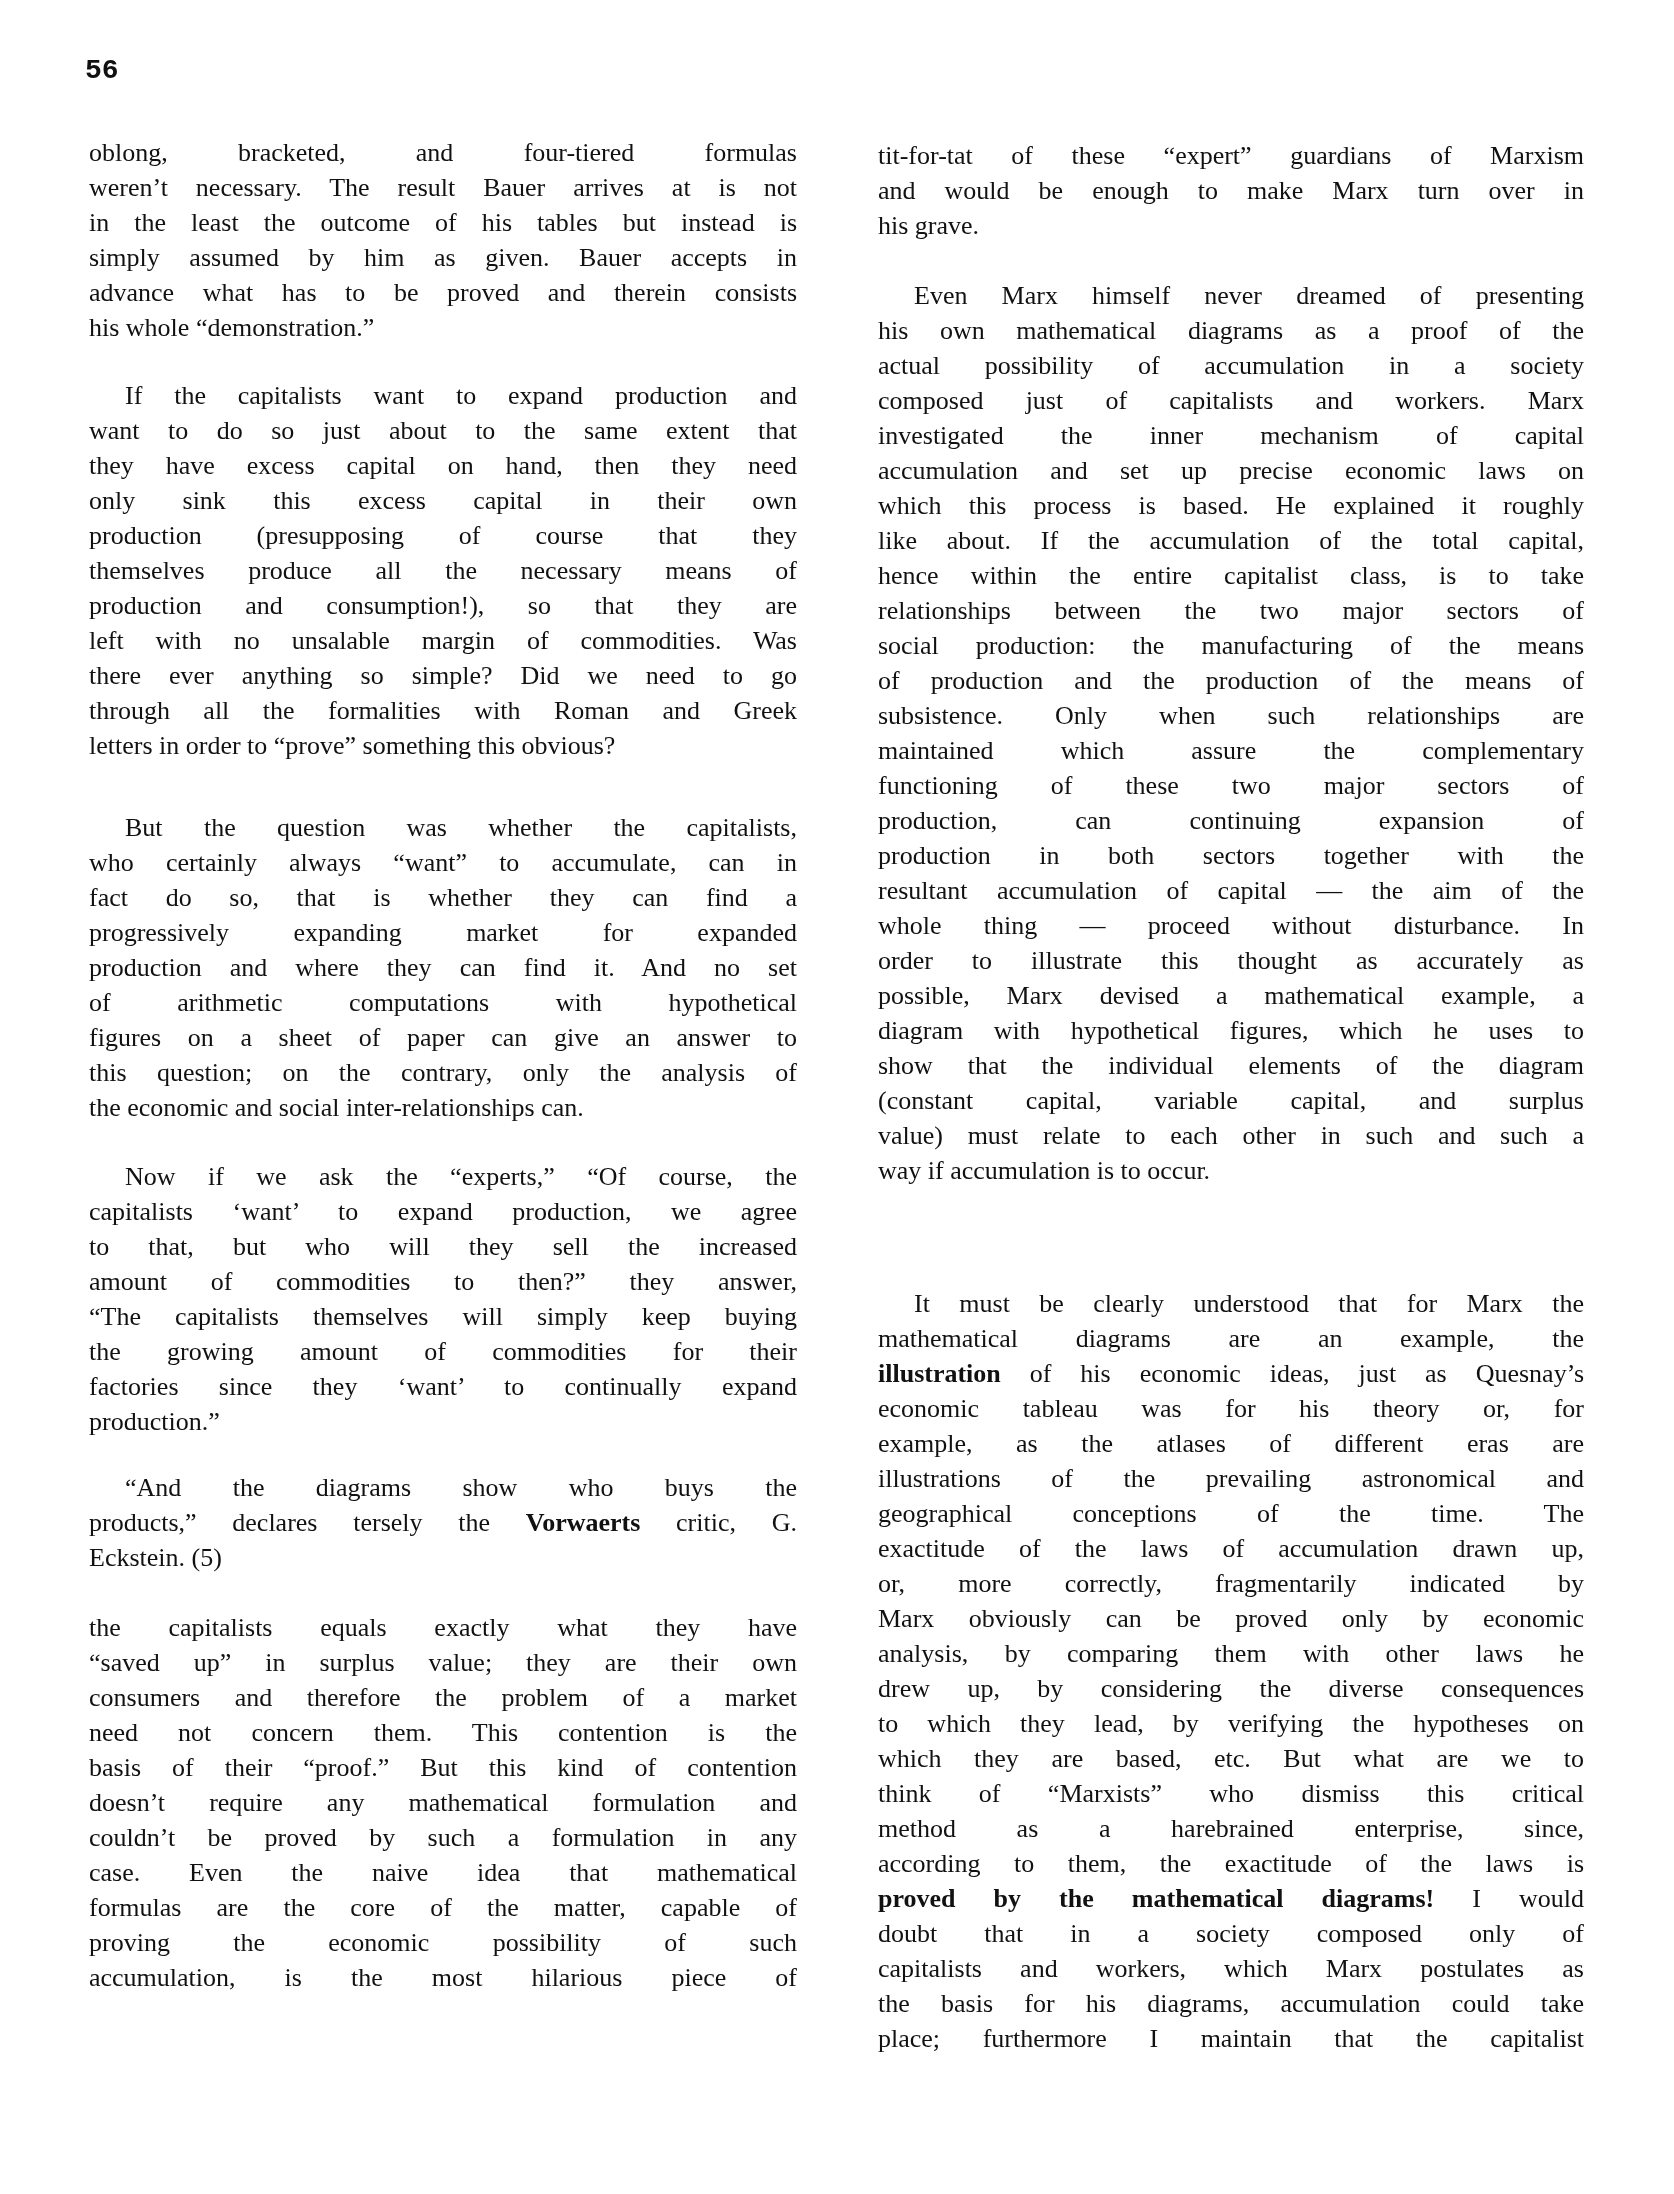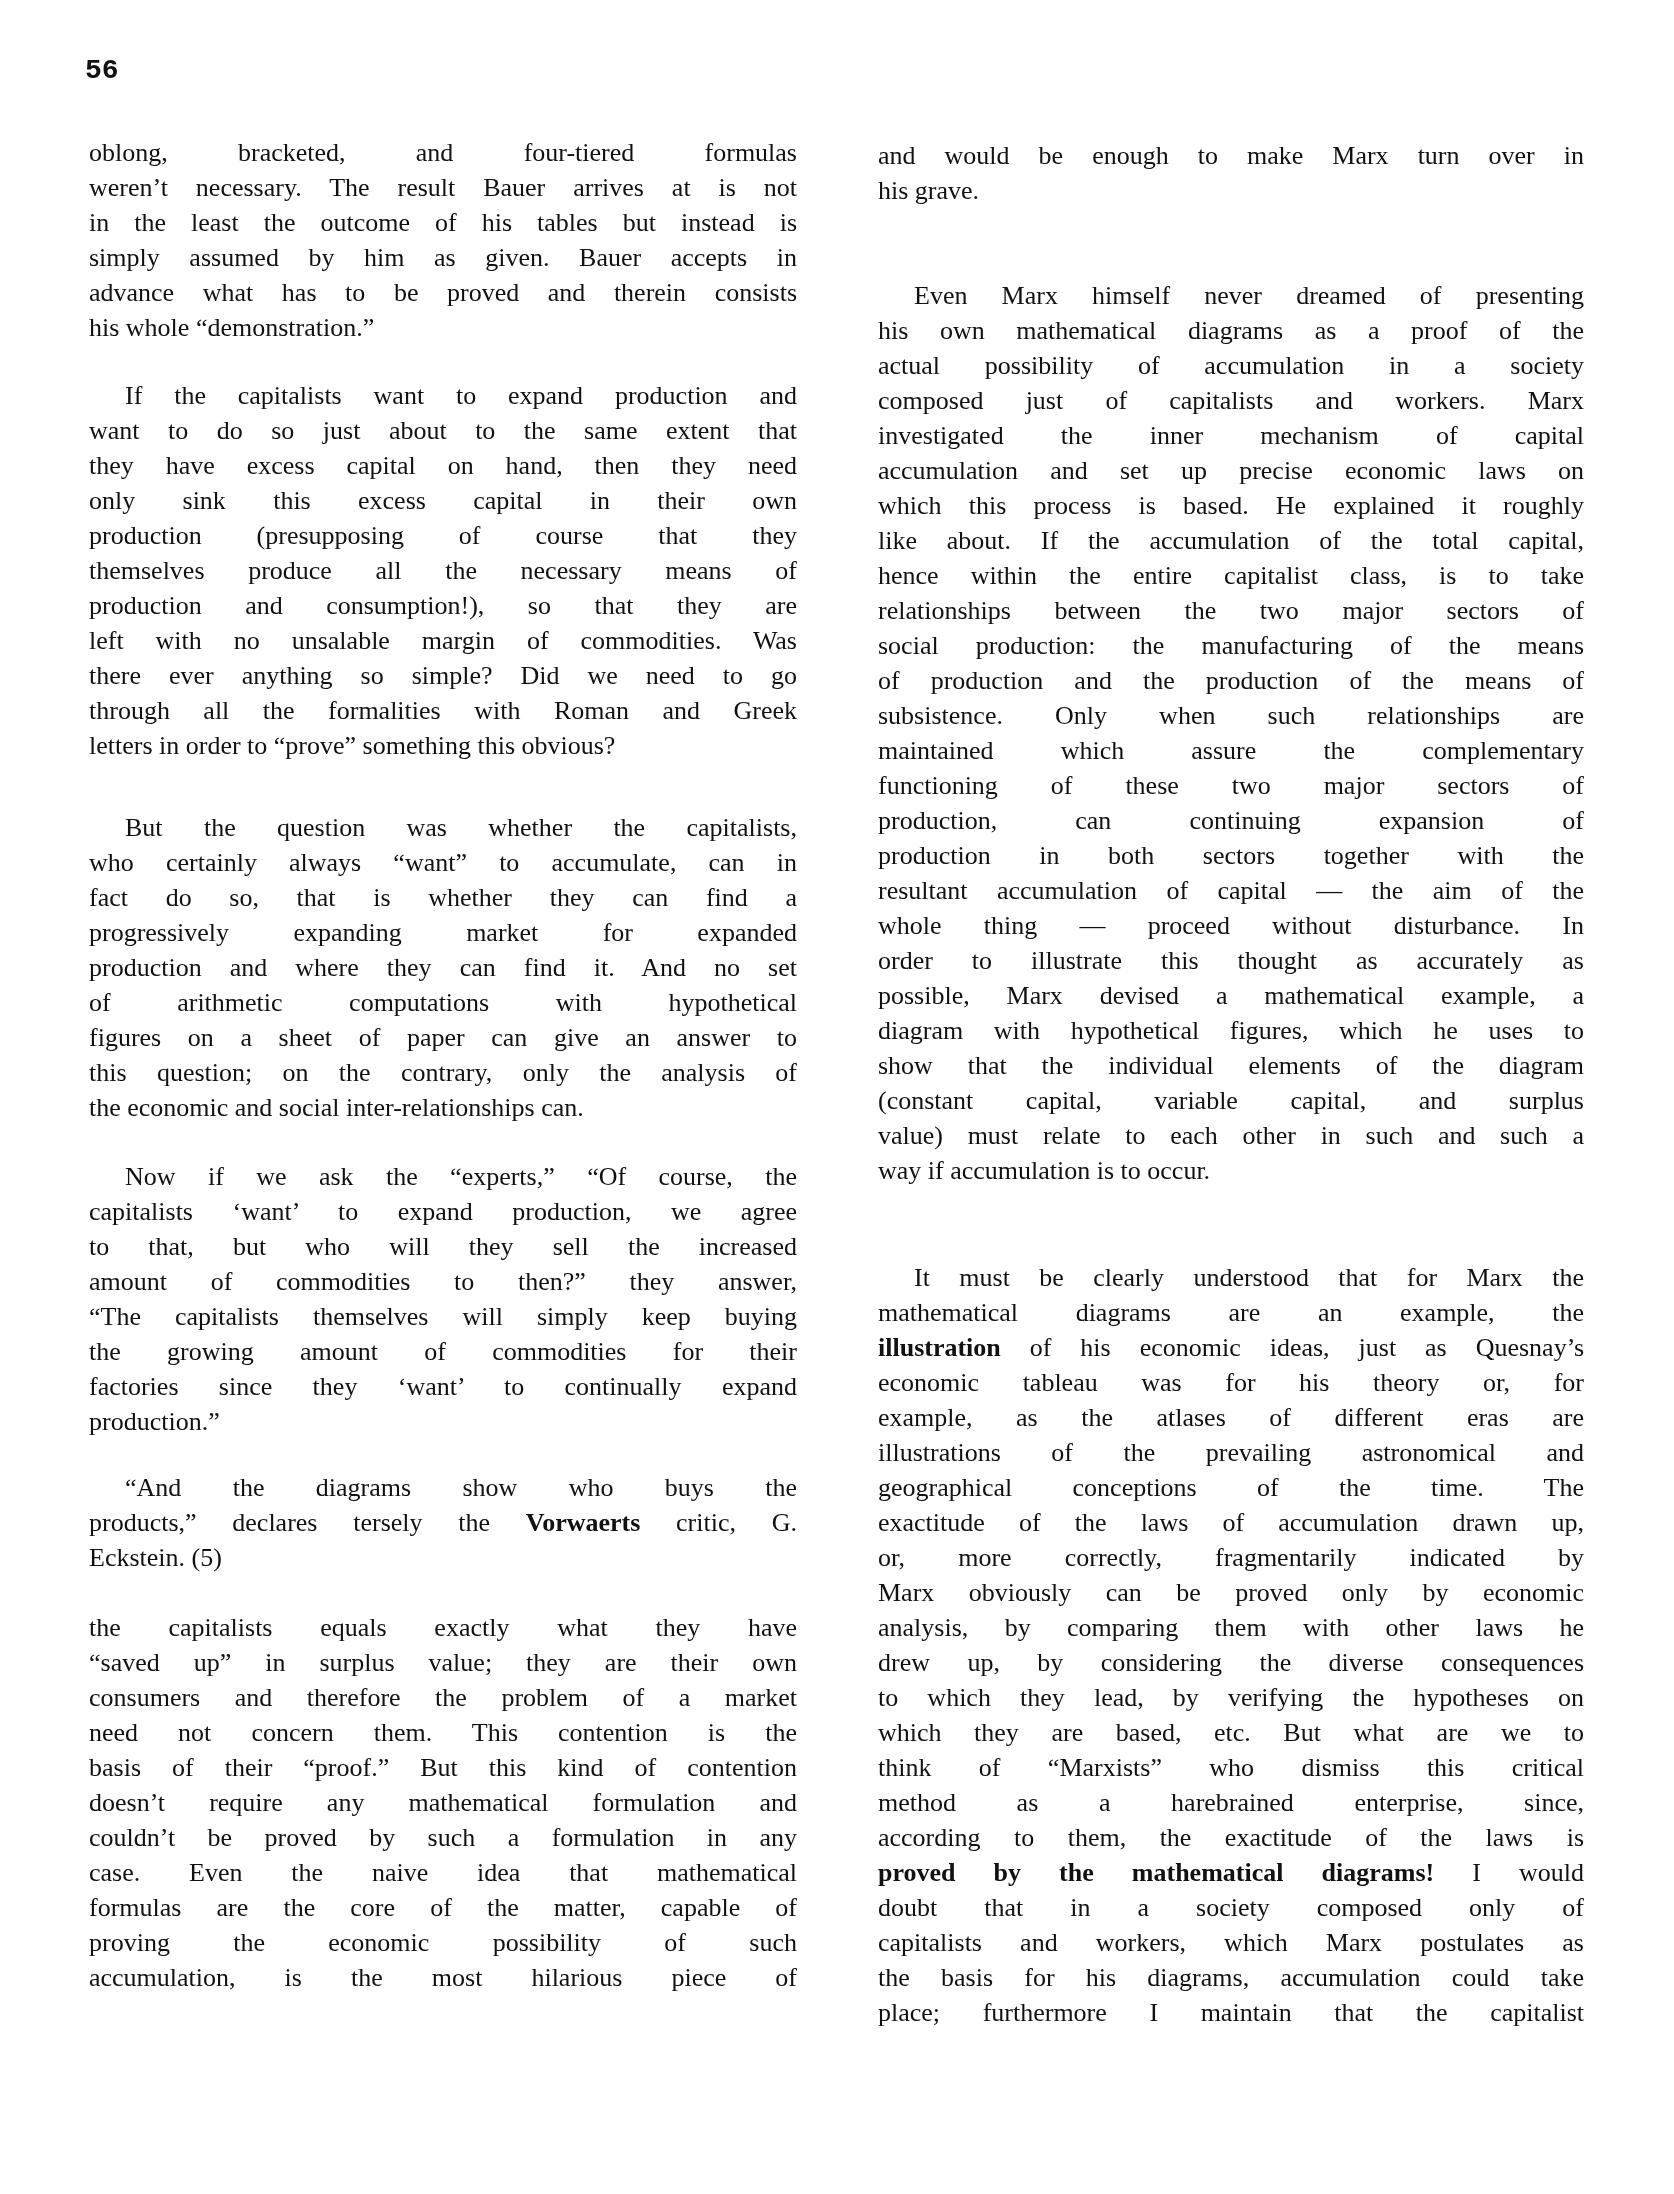--- a/index.html
+++ b/index.html
@@ -87,20 +87,21 @@
       <span class="line">couldn’t be proved by such a formulation in any</span>
       <span class="line">case. Even the naive idea that mathematical</span>
       <span class="line">formulas are the core of the matter, capable of</span>
       <span class="line">proving the economic possibility of such</span>
       <span class="line">accumulation, is the most hilarious piece of</span>
     </div>
 </div>
 
 <div id="right-column">
   <div class="para col-right" style="top:138px">
+      <span class="line">tit-for-tat of these “expert” guardians of Marxism</span>
       <span class="line">and would be enough to make Marx turn over in</span>
       <span class="line last">his grave.</span>
     </div>
   <div class="para col-right" style="top:278px">
       <span class="line indent">Even Marx himself never dreamed of presenting</span>
       <span class="line">his own mathematical diagrams as a proof of the</span>
       <span class="line">actual possibility of accumulation in a society</span>
       <span class="line">composed just of capitalists and workers. Marx</span>
       <span class="line">investigated the inner mechanism of capital</span>
       <span class="line">accumulation and set up precise economic laws on</span>
@@ -118,21 +119,21 @@
       <span class="line">resultant accumulation of capital — the aim of the</span>
       <span class="line">whole thing — proceed without disturbance. In</span>
       <span class="line">order to illustrate this thought as accurately as</span>
       <span class="line">possible, Marx devised a mathematical example, a</span>
       <span class="line">diagram with hypothetical figures, which he uses to</span>
       <span class="line">show that the individual elements of the diagram</span>
       <span class="line">(constant capital, variable capital, and surplus</span>
       <span class="line">value) must relate to each other in such and such a</span>
       <span class="line last">way if accumulation is to occur.</span>
     </div>
-  <div class="para col-right" style="top:1260px">
+  <div class="para col-right" style="top:1286px">
       <span class="line indent">It must be clearly understood that for Marx the</span>
       <span class="line">mathematical diagrams are an example, the</span>
       <span class="line"><b>illustration</b> of his economic ideas, just as Quesnay’s</span>
       <span class="line">economic tableau was for his theory or, for</span>
       <span class="line">example, as the atlases of different eras are</span>
       <span class="line">illustrations of the prevailing astronomical and</span>
       <span class="line">geographical conceptions of the time. The</span>
       <span class="line">exactitude of the laws of accumulation drawn up,</span>
       <span class="line">or, more correctly, fragmentarily indicated by</span>
       <span class="line">Marx obviously can be proved only by economic</span>

